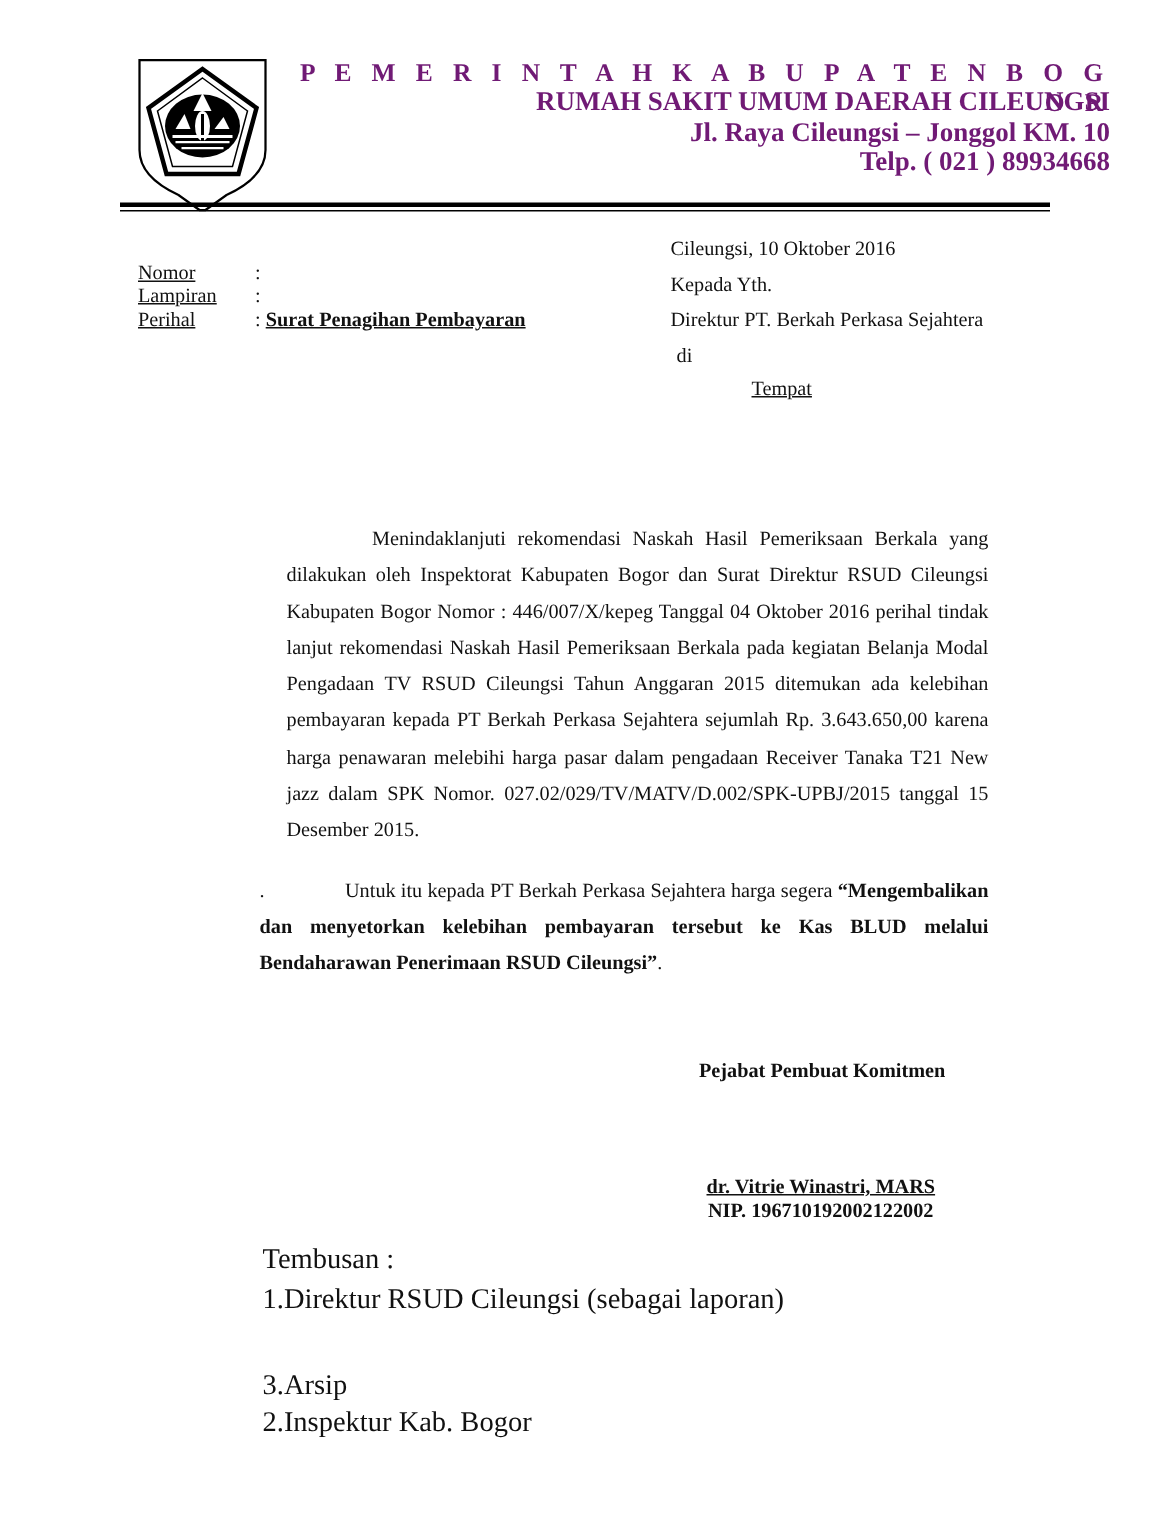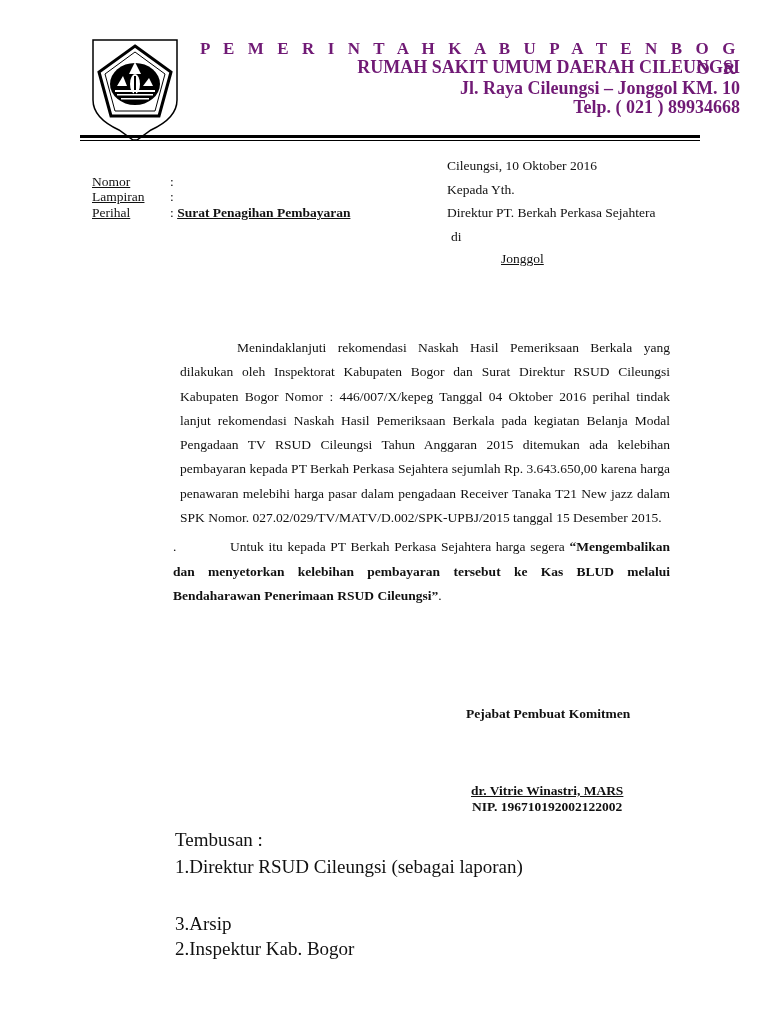--- a/index.html
+++ b/index.html
@@ -19,21 +19,21 @@
     .meta { font-size: 13.5px; line-height: 15px; }
     .meta .lbl { position: absolute; left: 92px; text-decoration: underline; }
     .meta .col { position: absolute; left: 170px; }
     .u { text-decoration: underline; }
     .b { font-weight: bold; text-align: center; }
     .rt { font-size: 13.5px; left: 447px; }
     .para {
       left: 175px; width: 500px; font-size: 13.5px; line-height: 24.3px;
       text-align: justify;
     }
-    .para p { margin: 5px; }
+    .para p { margin: 16px; }
     .indent { text-indent: 57px; }
     .sig { font-size: 13.5px; font-weight: bold; }
     .cc { left: 175px; font-size: 19px; }
   </style>
 </head>
 <body>
 
 <div class="abs logo">
   <svg width="88" height="106" viewBox="0 0 88 106">
     <path d="M2 2 H86 V62 Q86 80 60 92 L46 102 L42 102 L28 92 Q2 80 2 62 Z" fill="#fff" stroke="#000" stroke-width="1.5"></path>
@@ -64,21 +64,21 @@
   <span class="lbl" style="top:189px">Lampiran</span>
   <span class="col" style="top:189px">:</span>
   <span class="lbl" style="top:205px">Perihal</span>
   <span class="col" style="top:205px"><span>: </span><span class="b u">Surat Penagihan Pembayaran</span></span>
 </div>
 
 <div class="abs rt" style="top:158px">Cileungsi, 10 Oktober 2016</div>
 <div class="abs rt" style="top:182px">Kepada Yth.</div>
 <div class="abs rt" style="top:205px">Direktur PT. Berkah Perkasa Sejahtera</div>
 <div class="abs rt" style="top:229px; left:451px">di</div>
-<div class="abs rt u" style="top:251px; left:501px">Jonggol</div>
+<div class="abs rt u" style="top:251px; left:501px">Tempat</div>
 
 <div class="abs para" style="top:331px">
   <p class="indent">Menindaklanjuti rekomendasi Naskah Hasil Pemeriksaan Berkala yang dilakukan oleh Inspektorat Kabupaten Bogor dan Surat Direktur RSUD Cileungsi Kabupaten Bogor Nomor : 446/007/X/kepeg Tanggal 04 Oktober 2016 perihal tindak lanjut rekomendasi Naskah Hasil Pemeriksaan Berkala pada kegiatan Belanja Modal Pengadaan TV RSUD Cileungsi Tahun Anggaran 2015 ditemukan ada kelebihan pembayaran kepada PT Berkah Perkasa Sejahtera sejumlah  Rp. 3.643.650,00  karena harga penawaran melebihi harga pasar dalam pengadaan Receiver Tanaka T21 New jazz dalam SPK Nomor. 027.02/029/TV/MATV/D.002/SPK-UPBJ/2015 tanggal 15 Desember 2015.</p>
   <p style="margin-left:-2px"><span style="display:inline-block;width:57px">.</span><span>Untuk itu kepada PT Berkah Perkasa Sejahtera harga segera </span><span class="b">“Mengembalikan dan menyetorkan kelebihan pembayaran tersebut ke Kas BLUD melalui Bendaharawan Penerimaan RSUD Cileungsi”</span><span>.</span></p>
 </div>
 
 <div class="abs sig" style="top:706px; left:466px">Pejabat Pembuat Komitmen</div>
 <div class="abs sig u" style="top:783px; left:471px">dr. Vitrie Winastri, MARS</div>
 <div class="abs sig" style="top:799px; left:472px">NIP. 196710192002122002</div>
 

